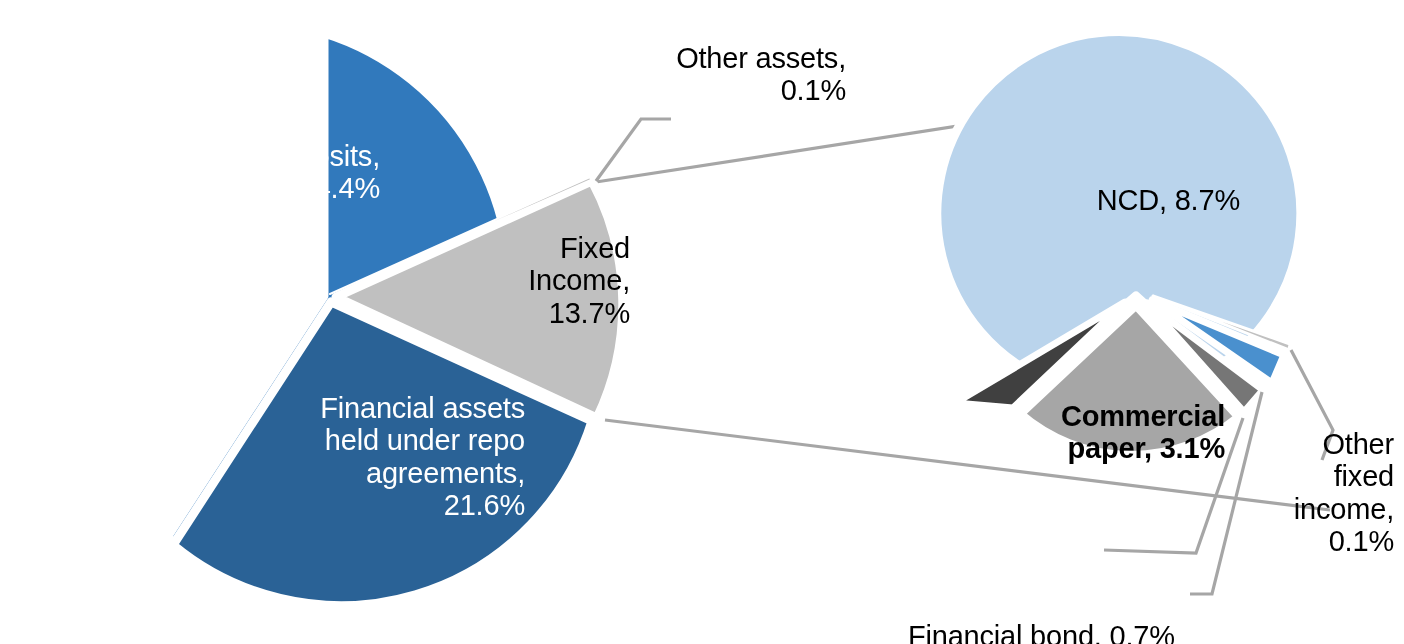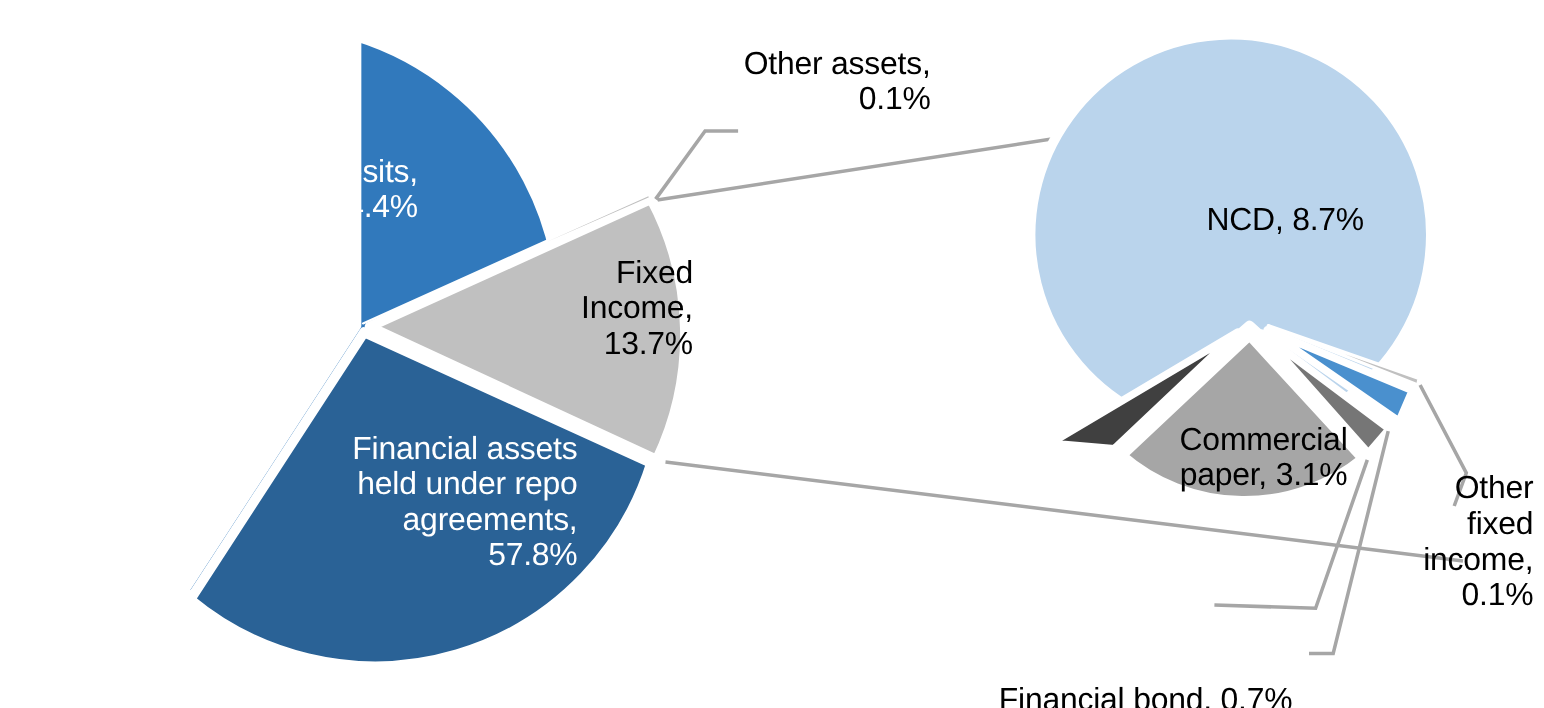--- a/index.html
+++ b/index.html
@@ -87,33 +87,33 @@
       <polyline points="1322,460 1333,430 1291,350" fill="none" stroke="#a6a6a6" stroke-width="3.2"></polyline>
     </g>
   </svg>
 
   <div class="lbl white ctr" style="left:130px; top:140px; width:250px;">Bank deposits,
 84.4%</div>
 
   <div class="lbl white ctr" style="left:255px; top:392px; width:270px;">Financial assets
 held under repo
 agreements,
-57.8%</div>
+21.6%</div>
 
   <div class="lbl ctr" style="left:470px; top:232px; width:160px;">Fixed
 Income,
 13.7%</div>
 
   <div class="lbl ctr" style="left:596px; top:42px; width:250px;">Other assets,
 0.1%</div>
 
   <div class="lbl ctr" style="left:1040px; top:184px; width:200px;">NCD, 8.7%</div>
 
 
-  <div class="lbl ctr" style="left:1025px; top:384px; width:200px;">Commercial
+  <div class="lbl ctr" style="left:1025px; top:400px; width:200px;font-weight:bold;">Commercial
 paper, 3.1%</div>
 
 
   <div class="lbl" style="left:908px; top:620px; width:340px;">Financial bond, 0.7%</div>
 
   <div class="lbl ctr" style="left:1254px; top:428px; width:140px;">Other
 fixed
 income,
 0.1%</div>
 

